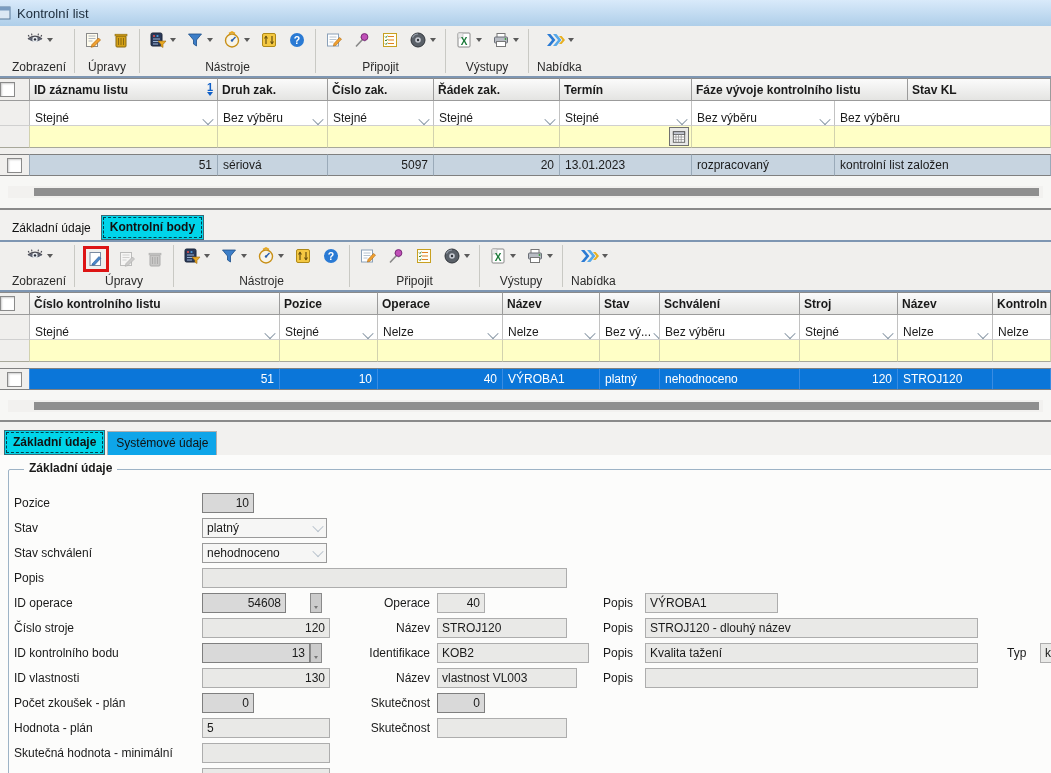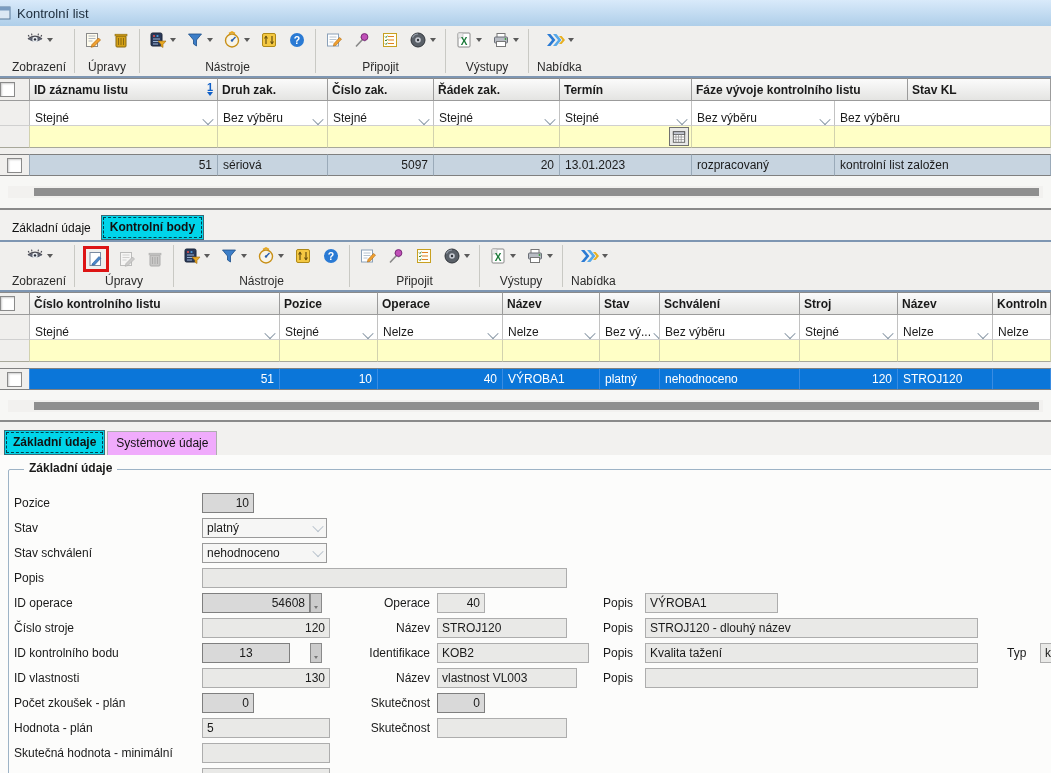--- a/index.html
+++ b/index.html
@@ -61,21 +61,21 @@
 
   
   .scrollband{background:#f7f7f5;}
   .hscroll{position:absolute;left:8px;right:8px;height:12px;background:#f2f1ef;}
   .thumb{position:absolute;left:26px;right:4px;top:2px;height:8px;background:#8f8f8f;}
   .divider{height:2px;background:#8a8a8a;}
 
   
   .tabstrip{background:#f2f1ef;display:flex;align-items:flex-end;padding-left:4px;gap:2px;}
   .tab{height:23px;line-height:22px;padding:0 8px;color:#111;}
-  .tab.boxed{border:1px solid #aeaeae;border-bottom:none;background:#f0abfc;}
+  .tab.boxed{border:1px solid #aeaeae;border-bottom:none;background:#0ea5e9;}
   .tab.active{background:#00d5ea;font-weight:bold;border:1px solid #3a6a76;
               outline:1px dashed #00404e;outline-offset:-3px;}
 
   
   .formarea{top:455px;bottom:0;background:#fcfcfb;overflow:hidden;}
   .groupbox{position:absolute;left:8px;top:14px;width:1100px;height:420px;
             border:1px solid #9db3c6;border-radius:2px;}
   .legend{position:absolute;left:24px;top:6px;background:#fcfcfb;padding:0 5px;font-weight:bold;}
   .frow{position:absolute;left:0;right:0;height:22px;}
   .flabel{position:absolute;left:14px;line-height:20px;color:#1a1a1a;}
@@ -685,40 +685,40 @@
           <span>nehodnoceno</span>
           <span class="chev"></span>
         </span>
     </div>
     <div class="frow" style="top:113px">
       <span class="flabel">Popis</span>
       <span class="fbox lite" style="left:202px;width:365px"></span>
     </div>
     <div class="frow" style="top:138px">
       <span class="flabel">ID operace</span>
-      <span class="fbox gray num" style="left:202px;width:108px;text-align:right">54608</span>
+      <span class="fbox gray num" style="left:202px;width:84px;text-align:right">54608</span>
       <span class="spin" style="left:310px">
           <span class="caret"></span>
         </span>
       <span class="mlabel">Operace</span>
       <span class="fbox lite num" style="left:437px;width:48px;text-align:right">40</span>
       <span class="rlabel">Popis</span>
       <span class="fbox lite" style="left:645px;width:133px">VÝROBA1</span>
     </div>
     <div class="frow" style="top:163px">
       <span class="flabel">Číslo stroje</span>
       <span class="fbox lite num" style="left:202px;width:128px;text-align:right">120</span>
       <span class="mlabel">Název</span>
       <span class="fbox lite" style="left:437px;width:130px">STROJ120</span>
       <span class="rlabel">Popis</span>
       <span class="fbox lite" style="left:645px;width:333px">STROJ120 - dlouhý název</span>
     </div>
     <div class="frow" style="top:188px">
       <span class="flabel">ID kontrolního bodu</span>
-      <span class="fbox gray num" style="left:202px;width:88px;text-align:center">13</span>
+      <span class="fbox gray num" style="left:202px;width:108px;text-align:right">13</span>
       <span class="spin" style="left:310px">
           <span class="caret"></span>
         </span>
       <span class="mlabel">Identifikace</span>
       <span class="fbox lite" style="left:437px;width:152px">KOB2</span>
       <span class="rlabel">Popis</span>
       <span class="fbox lite" style="left:645px;width:333px">Kvalita tažení</span>
       <span class="tlabel2">Typ</span>
       <span class="fbox lite" style="left:1040px;width:60px">k</span>
     </div>

